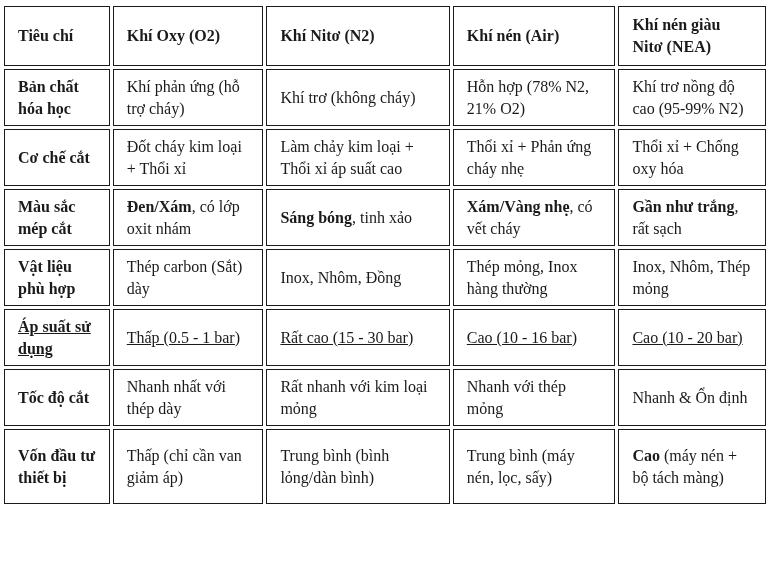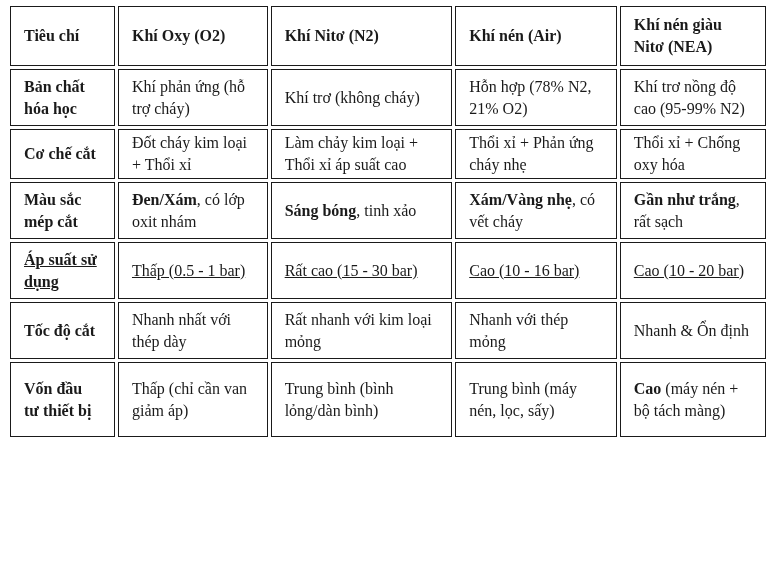--- a/index.html
+++ b/index.html
@@ -1,18 +1,18 @@
 <!DOCTYPE html>
 <html><head>
 <meta charset="utf-8">
 <style>
   html, body { margin:0; padding:0; background:#ffffff; }
   body { width:769px; height:571px; overflow:hidden; position:relative;
          font-family:"Liberation Serif","DejaVu Serif",serif; color:#1a1a1a; }
-  table { position:absolute; left:7px; top:3px; border-collapse:separate; border-spacing:3px;
+  table { position:absolute; left:1px; top:3px; border-collapse:separate; border-spacing:3px;
           table-layout:fixed; }
   td { border:1.5px solid #1a1a1a; padding:2px 13px; font-size:16px; line-height:22px;
        vertical-align:middle; text-align:left; }
   td.h, td.c0 { font-weight:bold; }
   b { font-weight:bold; }
   col.c0 { width:106px; } col.c1 { width:151px; } col.c2 { width:184px; }
   col.c3 { width:163px; } col.c4 { width:148px; }
 </style>
 </head>
 <body>
@@ -35,33 +35,40 @@
     </tr>
   </thead>
   <tbody id="tbody">
       <tr style="height: 57px; border-radius: 8px;">
         <td class="c0">Bản chất hóa học</td>
         <td><b></b><span>Khí phản ứng (hỗ trợ cháy)</span></td>
         <td><b></b><span>Khí trơ (không cháy)</span></td>
         <td><b></b><span>Hỗn hợp (78% N2, 21% O2)</span></td>
         <td><b></b><span>Khí trơ nồng độ cao (95-99% N2)</span></td>
       </tr>
-      <tr style="height: 50px;">
+      <tr style="height: 57px;">
         <td class="c0">Cơ chế cắt</td>
         <td><b></b><span>Đốt cháy kim loại + Thổi xỉ</span></td>
         <td><b></b><span>Làm chảy kim loại + Thổi xỉ áp suất cao</span></td>
         <td><b></b><span>Thổi xỉ + Phản ứng cháy nhẹ</span></td>
         <td><b></b><span>Thổi xỉ + Chống oxy hóa</span></td>
       </tr>
       <tr style="height: 57px;">
         <td class="c0">Màu sắc mép cắt</td>
         <td><b>Đen/Xám</b><span>, có lớp oxit nhám</span></td>
         <td><b>Sáng bóng</b><span>, tinh xảo</span></td>
         <td><b>Xám/Vàng nhẹ</b><span>, có vết cháy</span></td>
         <td><b>Gần như trắng</b><span>, rất sạch</span></td>
+      </tr>
+      <tr style="height: 57px;">
+        <td class="c0">Vật liệu phù hợp</td>
+        <td><b></b><span>Thép carbon (Sắt) dày</span></td>
+        <td><b></b><span>Inox, Nhôm, Đồng</span></td>
+        <td><b></b><span>Thép mỏng, Inox hàng thường</span></td>
+        <td><b></b><span>Inox, Nhôm, Thép mỏng</span></td>
       </tr>
       <tr style="height: 57px; text-decoration: underline;">
         <td class="c0">Áp suất sử dụng</td>
         <td><b></b><span>Thấp (0.5 - 1 bar)</span></td>
         <td><b></b><span>Rất cao (15 - 30 bar)</span></td>
         <td><b></b><span>Cao (10 - 16 bar)</span></td>
         <td><b></b><span>Cao (10 - 20 bar)</span></td>
       </tr>
       <tr style="height: 57px;">
         <td class="c0">Tốc độ cắt</td>

